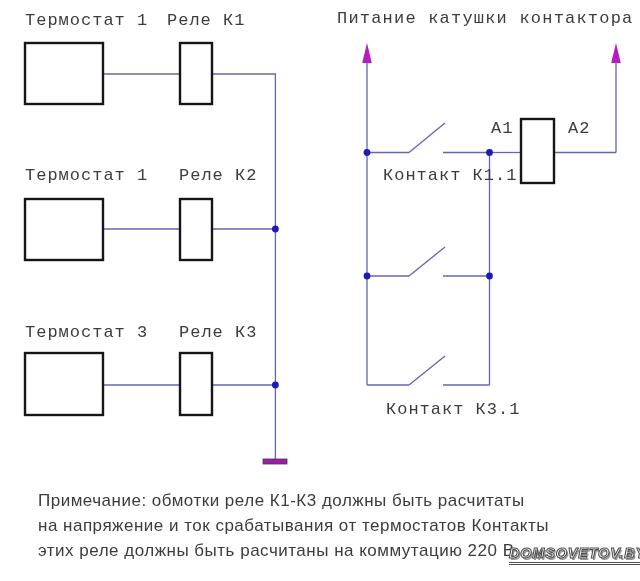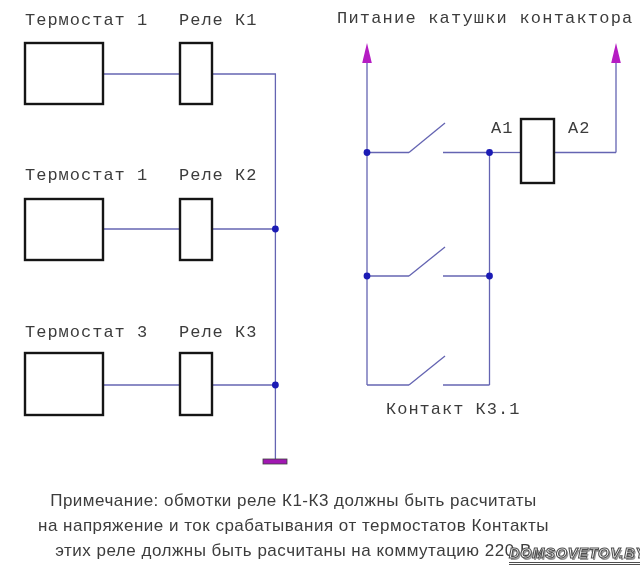--- a/index.html
+++ b/index.html
@@ -37,21 +37,21 @@
   .ttl{letter-spacing:1.2px;}
   .note{
     position:absolute;
     left:38px;top:488px;
     font-size:17px;
     letter-spacing:0.5px;
     line-height:25px;
     color:var(--ink);
     white-space:nowrap;
   }
-  .note span{display:block;text-align:center;}
+  .note span{display:block;}
   .wm{
     position:absolute;
     left:509px;top:545px;
     font-size:14.5px;
     font-weight:800;
     font-style:italic;
     letter-spacing:0.8px;
     color:#ffffff;
     -webkit-text-stroke:1.1px #4f4f4f;
     text-shadow:1.5px 1.5px 0 #9a9a9a;
@@ -110,29 +110,30 @@
 
     <circle class="dot" cx="367" cy="152.5" r="3.4"></circle>
     <circle class="dot" cx="489.5" cy="152.5" r="3.4"></circle>
     <circle class="dot" cx="367" cy="276" r="3.4"></circle>
     <circle class="dot" cx="489.5" cy="276" r="3.4"></circle>
   </svg>
 
   <div class="lbl ttl" style="left:337px;top:9px">Питание катушки контактора 220В</div>
 
   <div class="lbl" style="left:25px;top:11px">Термостат 1</div>
-  <div class="lbl" style="left:179px;top:11px">Реле К1</div>
+  <div class="lbl" style="left:167px;top:11px">Реле К1</div>
   <div class="lbl" style="left:25px;top:166px">Термостат 1</div>
   <div class="lbl" style="left:179px;top:166px">Реле К2</div>
   <div class="lbl" style="left:25px;top:323px">Термостат 3</div>
   <div class="lbl" style="left:179px;top:323px">Реле К3</div>
 
   <div class="lbl" style="left:491px;top:119px">А1</div>
   <div class="lbl" style="left:568px;top:119px">А2</div>
 
+  <div class="lbl" style="left:383px;top:166px">Контакт К1.1</div>
   <div class="lbl" style="left:386px;top:400px">Контакт К3.1</div>
 
   <div class="note">
     <span>Примечание: обмотки реле К1-К3 должны быть расчитаты</span>
     <span>на напряжение и ток срабатывания от термостатов Контакты</span>
     <span>этих реле должны быть расчитаны на коммутацию 220 В</span>
   </div>
 
   <div class="wm">DOMSOVETOV.BY</div>
 </div>

